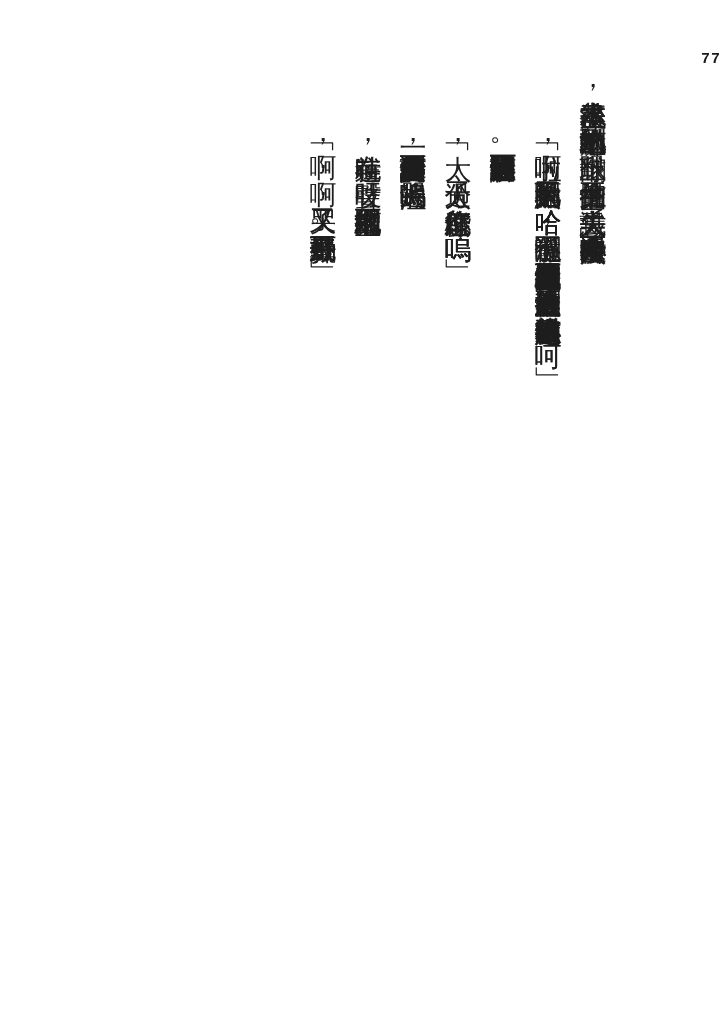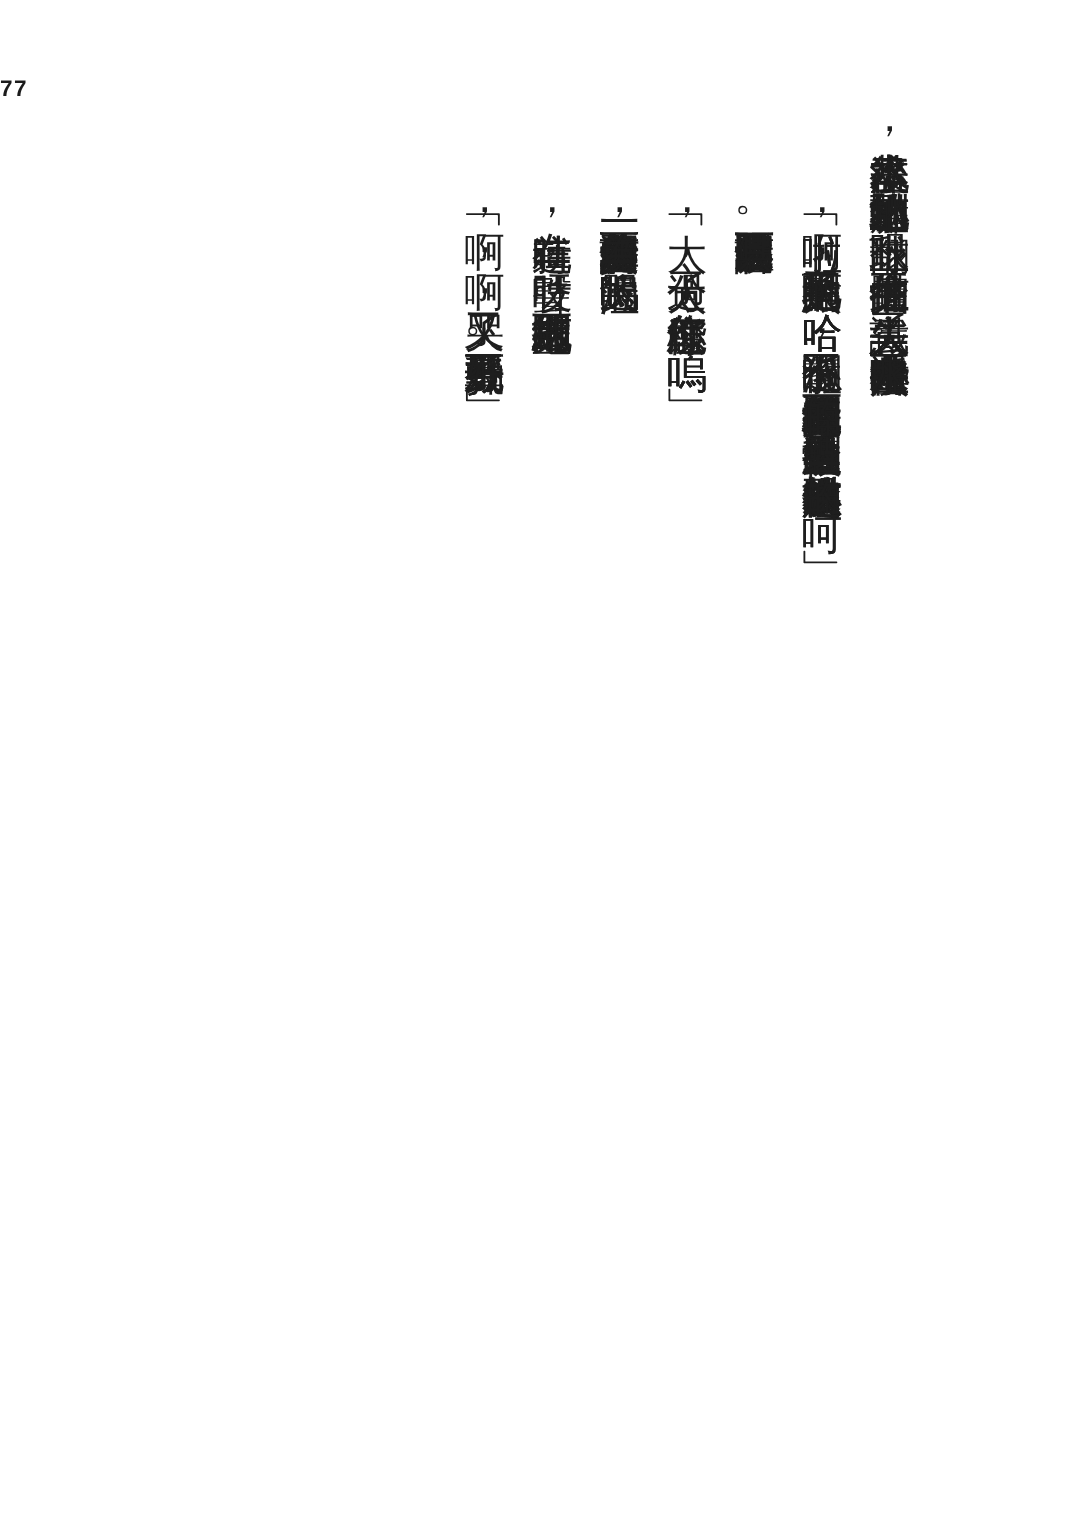--- a/index.html
+++ b/index.html
@@ -13,22 +13,22 @@
     height: 1020px;
     background: #ffffff;
     overflow: hidden;
     font-family: "Liberation Serif", "DejaVu Serif", serif;
   }
   .page-number {
     position: absolute;
     top: 51px;
     left: 0;
     width: 721px;
-    text-align: left;
-    font-family: Liberation Sans, sans-serif;
+    text-align: right;
+    font-family: Liberation Mono, monospace;
     font-weight: bold;
     font-size: 15px;
     line-height: 18px;
     color: #1b1b1b;
     letter-spacing: 1px;
   }
   .text-block {
     position: absolute;
     top: 80px;
     right: 106px;

